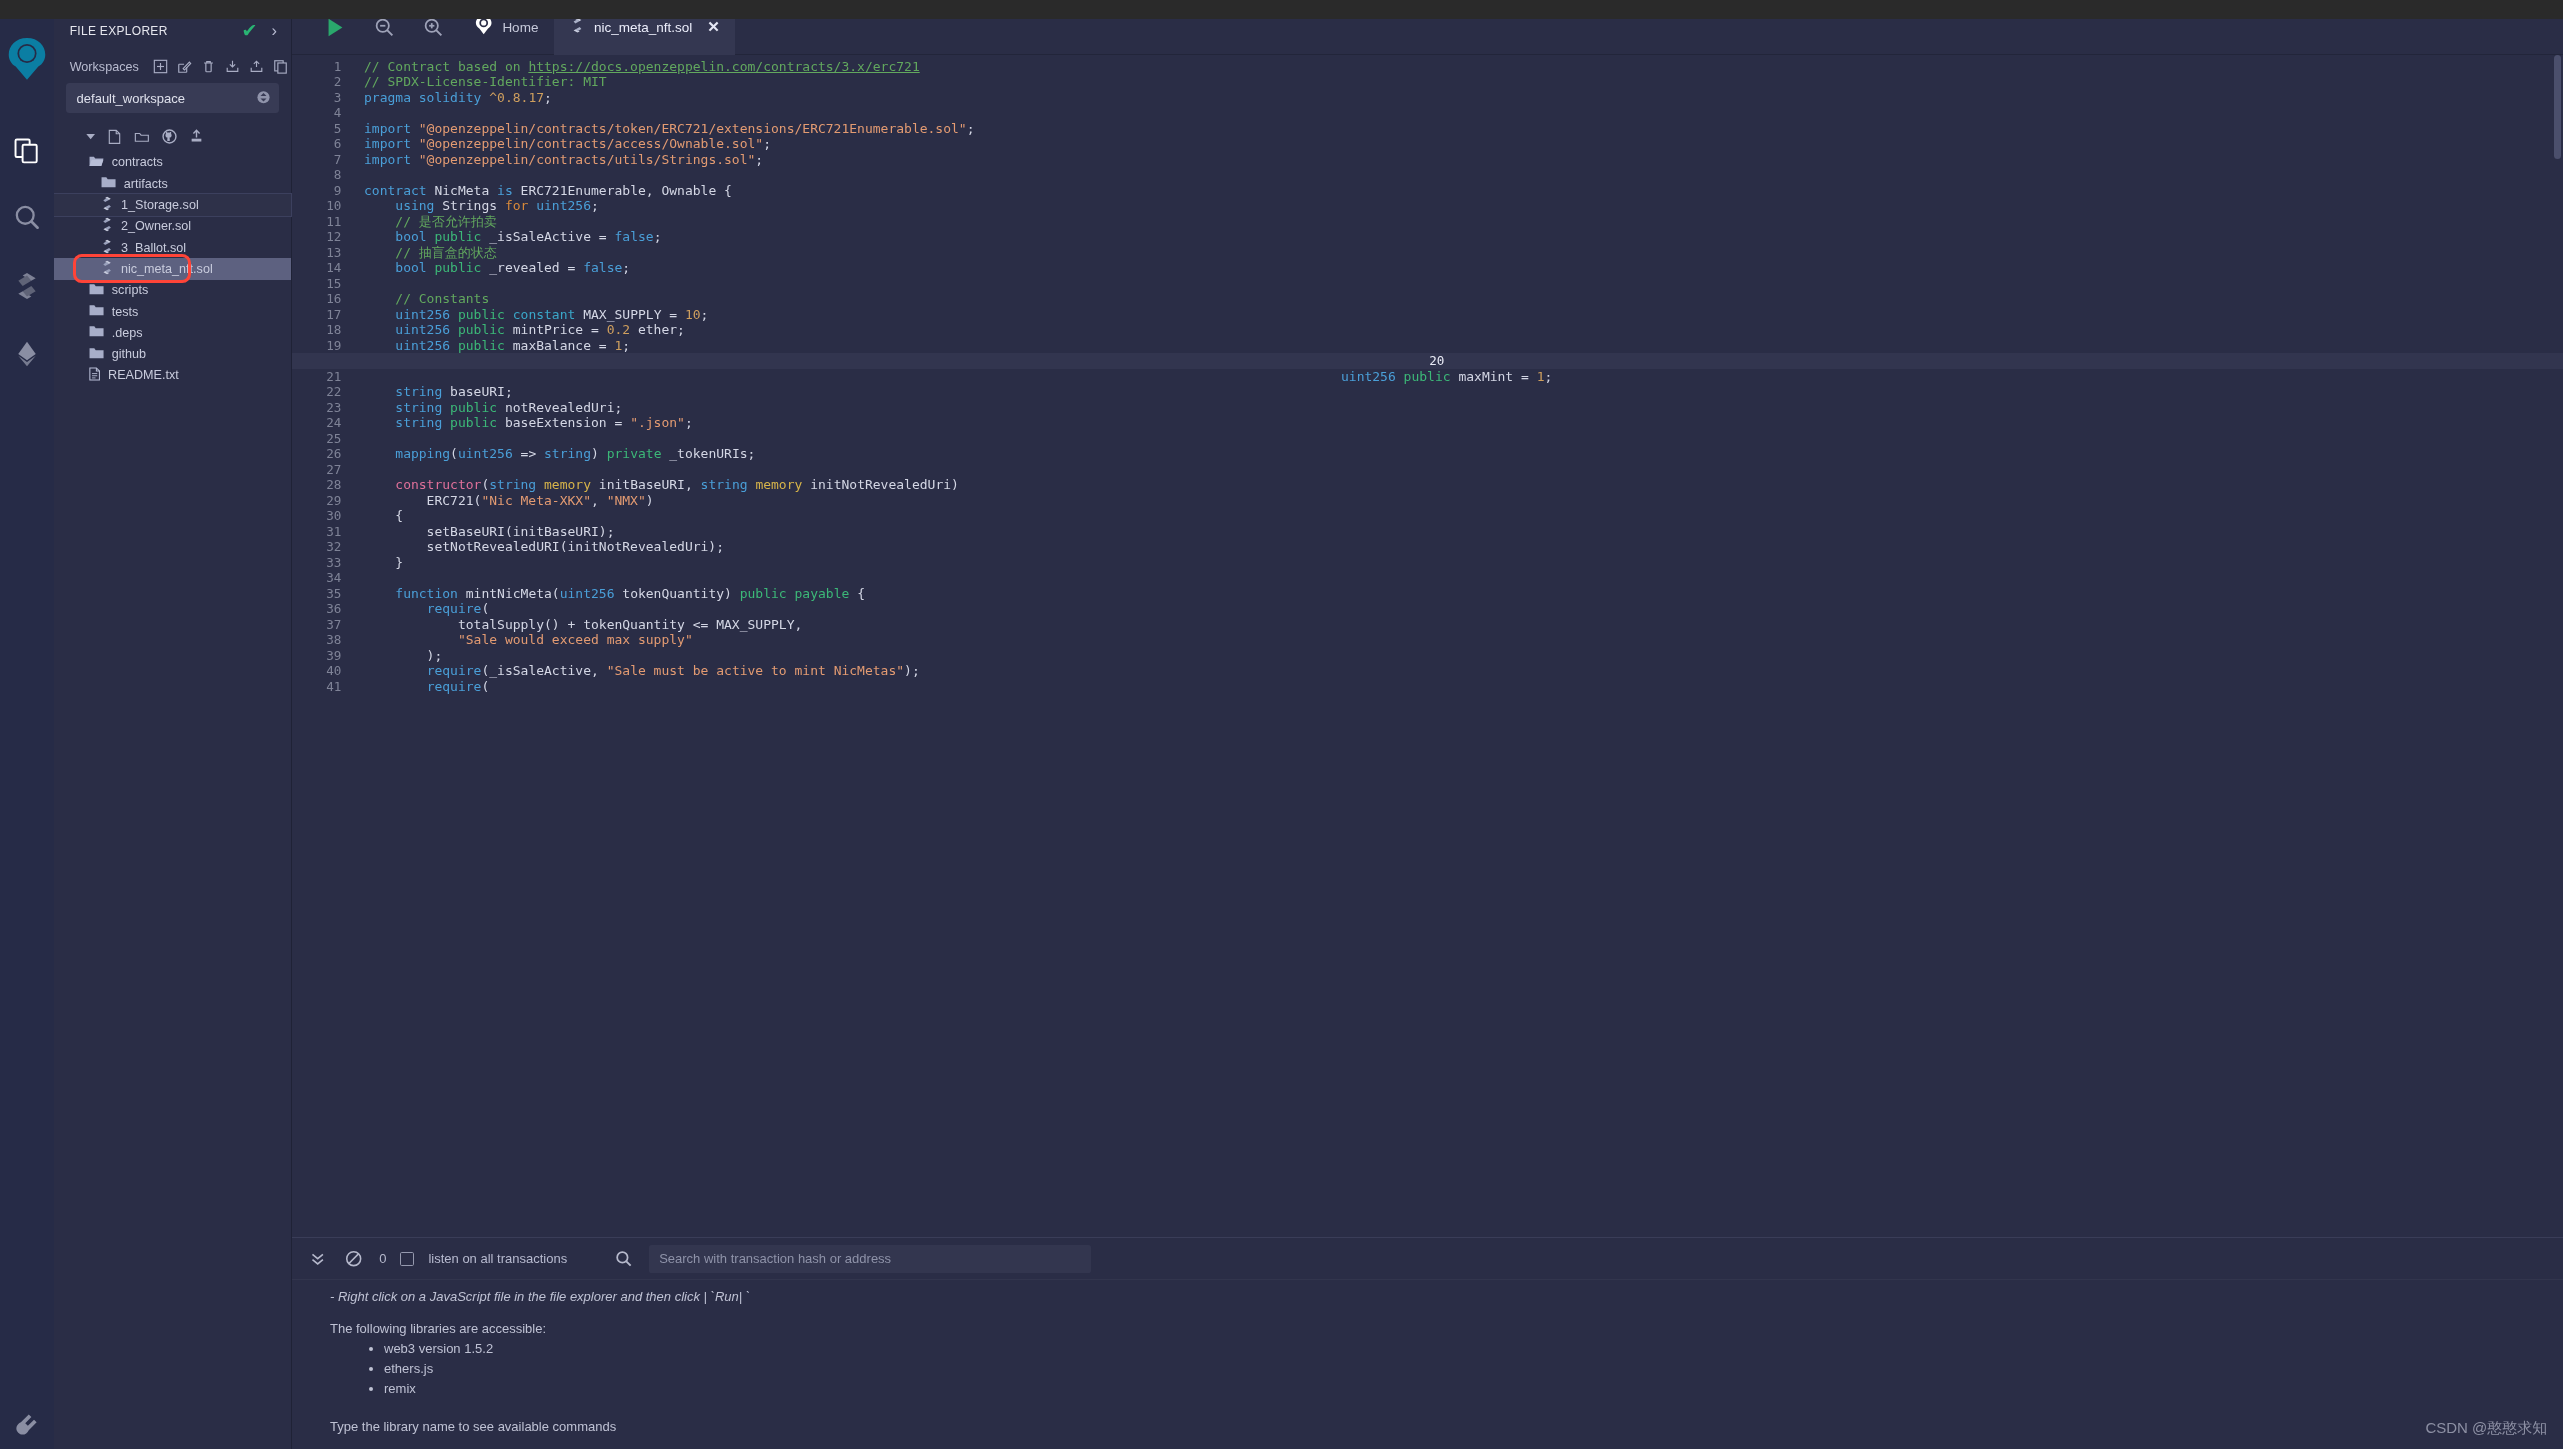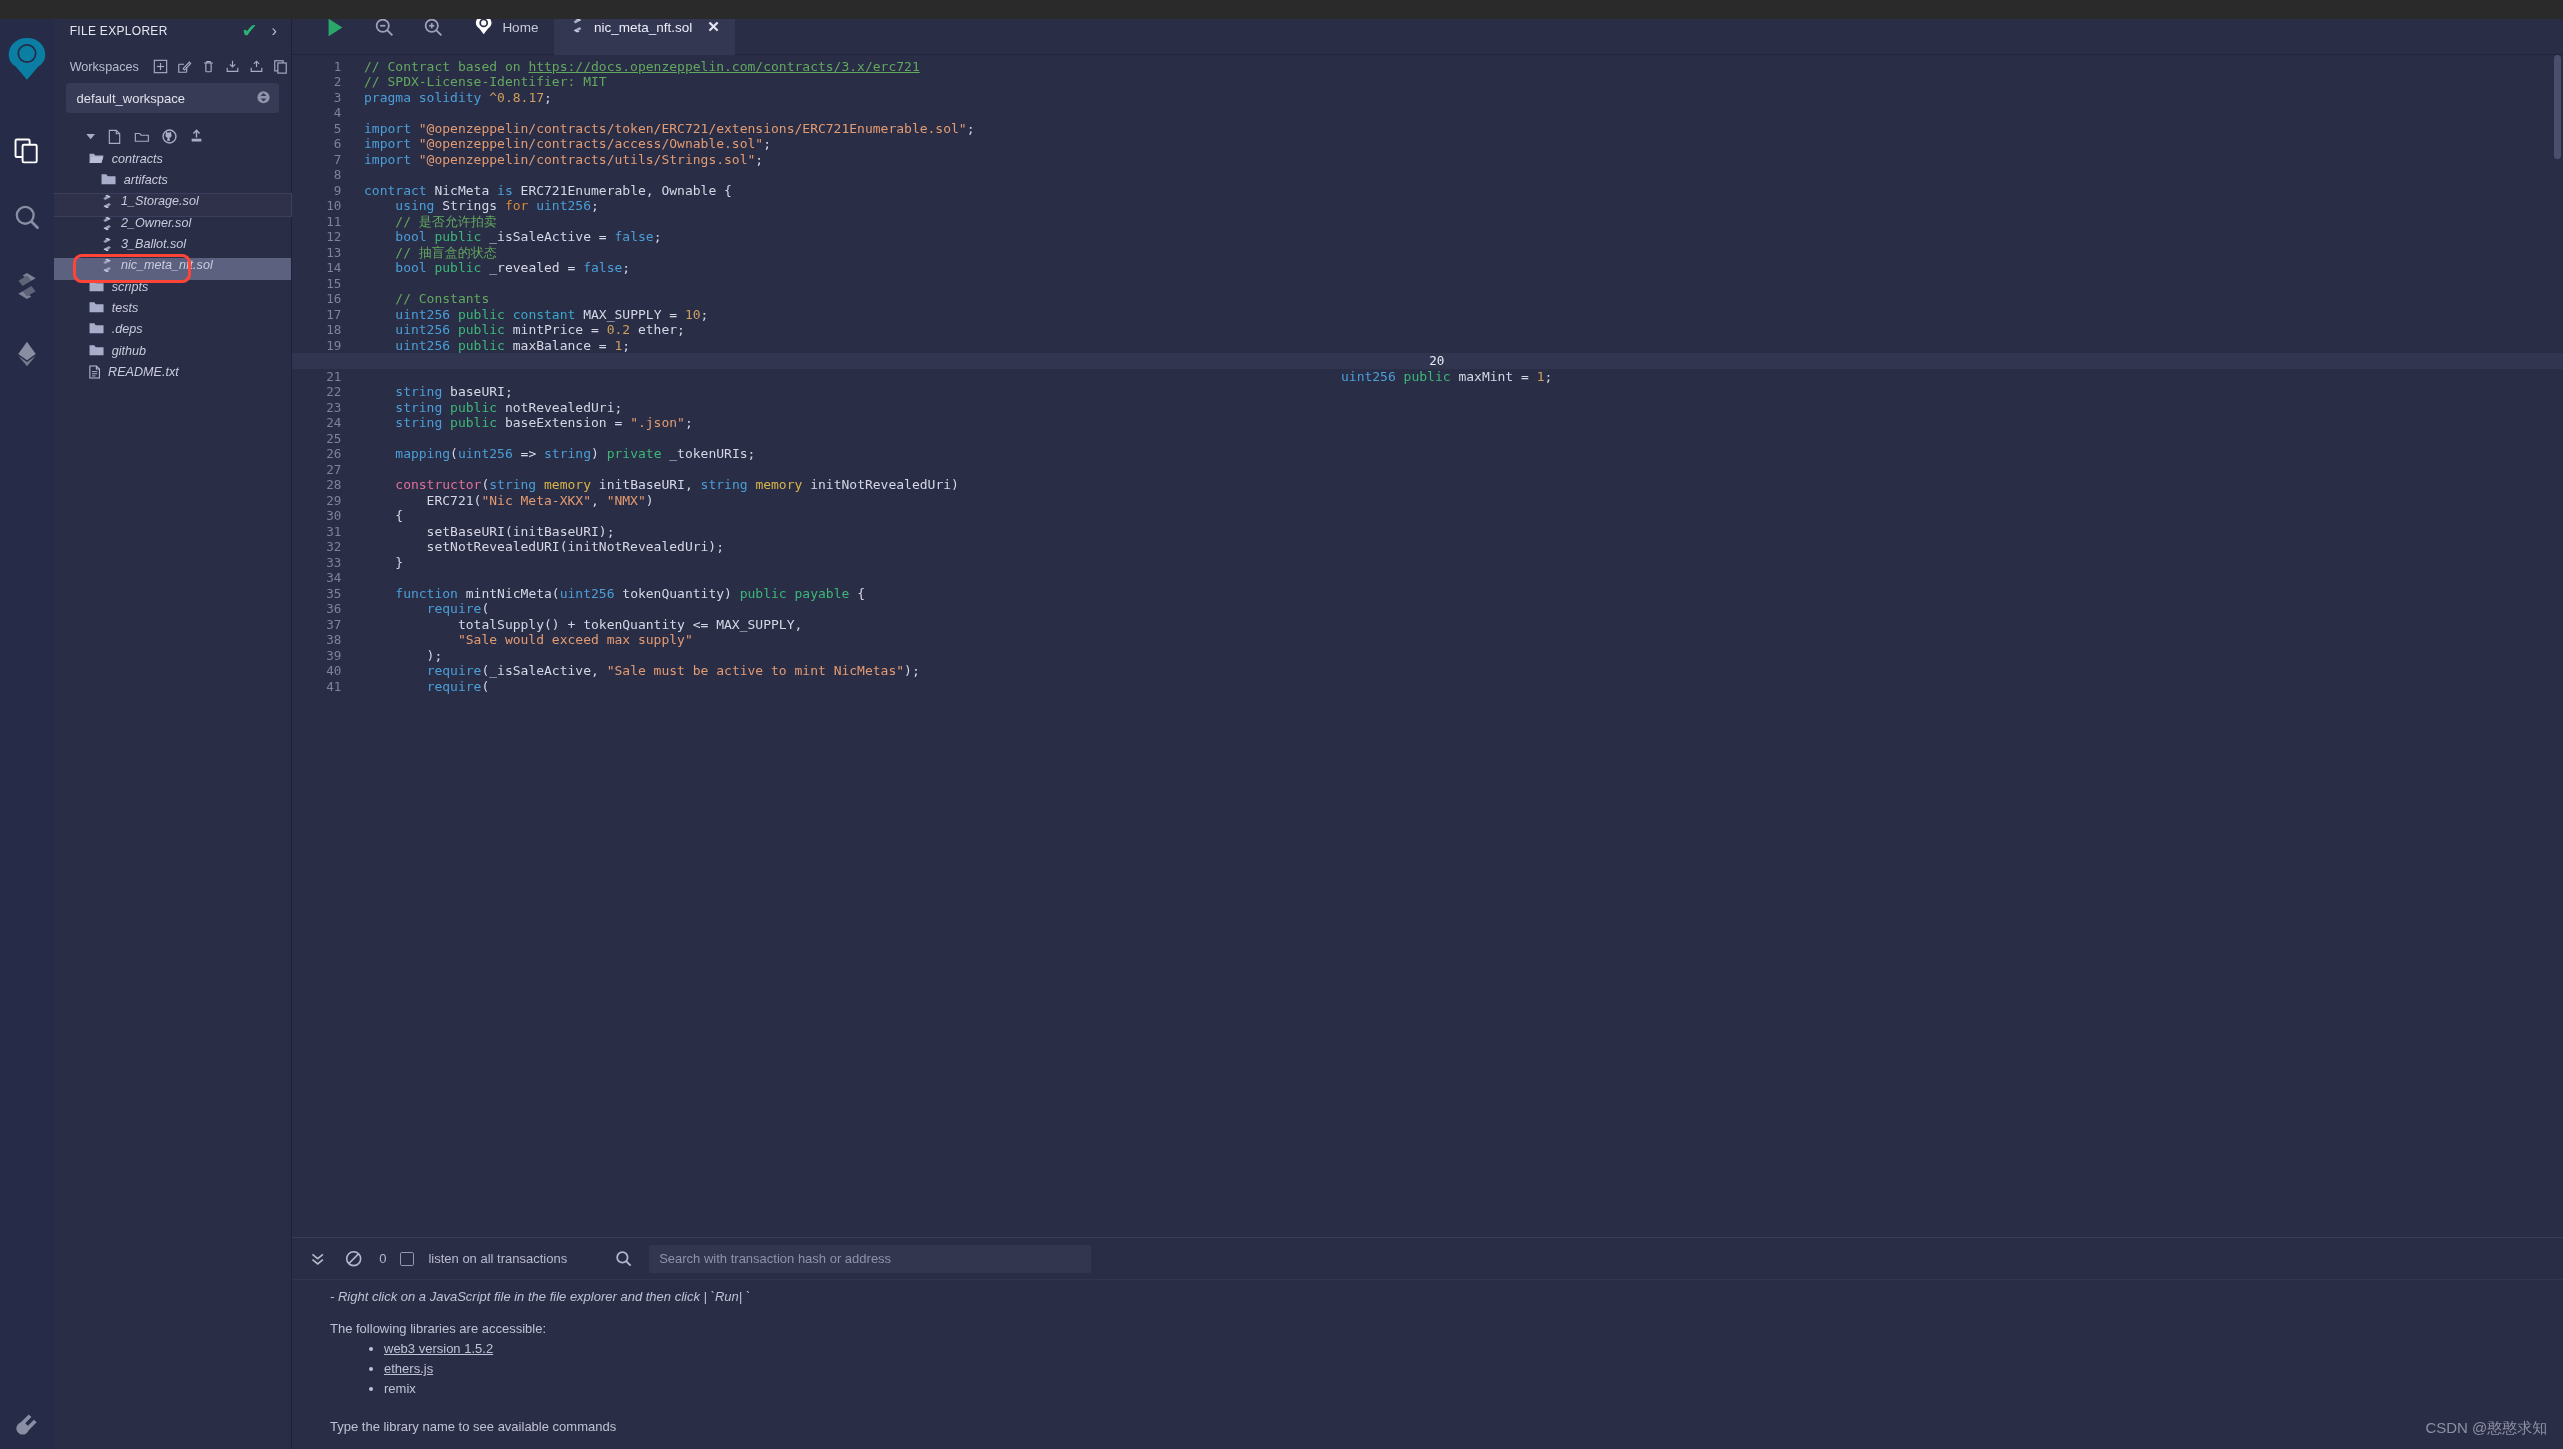--- a/index.html
+++ b/index.html
@@ -55,22 +55,22 @@
     display:flex; align-items:center; justify-content:space-between;
     padding: 0 8.7px 0 10.4px; cursor:pointer;
   }
   .ws-select span.val { color:#dfe1ec; font-size:13px; }
 
   .tree-tools { display:flex; align-items:center; gap:12.2px; padding: 15.7px 0 7px 31px; }
   .tree-tools .tt { cursor:pointer; display:flex; align-items:center; }
 
   .tree { padding-left: 0; }
   .row {
-    display:flex; height: 21.3px; padding-left: 35px; gap:7.8px; cursor:pointer;
-    font-size: 12.6px; color:#c9ccdd; white-space:nowrap;font-style:italic;
+    display:flex; align-items:center; height: 21.3px; padding-left: 35px; gap:7.8px; cursor:pointer;
+    font-size: 12.6px; color:#c9ccdd; white-space:nowrap;
   }
   .row.depth1 { padding-left: 47px; }
   .row.boxed-sel { background: #5d6180; color:#c9ccdd; margin-left:0; }
   .row.outlined { outline: 0.9px solid #3c405e; outline-offset:-0.9px; background:#2e3149; }
   .row .fname { position:relative; }
 
   
   .redbox {
     position:absolute; border: 3.5px solid #ff4438; border-radius: 8.7px;
     pointer-events:none; z-index: 30;
@@ -138,21 +138,21 @@
     font-family:"Liberation Sans", sans-serif;
   }
   .term-input::placeholder { color:#8f93a9; }
 
   .term-body { flex:1; padding: 7px 0 0 0; overflow:hidden; position:relative; }
   .tl { font-size:13px; color:#bfc2d4; padding-left: 38px; line-height: 20px; }
   .tl.ital { font-style: italic; padding-left: 38px; }
   .tl.blank { height: 12.2px; }
   .tl ul { margin: 0; padding-left: 54px; }
   .tl li { line-height: 20px; font-size:13px; color:#bfc2d4; }
-  .tl li a, .uline { text-decoration: underline; color:#bfc2d4; }
+  .tl li a, .uline { color:#bfc2d4; }
 
   
   .vscroll { position:absolute; right:0; top:0; width:12.2px; height:100%; background:transparent; }
   .vscroll .thumb { position:absolute; top:0; right:1.7px; width:7.8px; height:104px; background:#4b4f6c; border-radius:3.5px; }
 
   
   .watermark {
     position:absolute; right: 15.7px; bottom: 12.2px;
     color:#9ea1b4; font-size:15px; opacity:.85; z-index:40;
     font-family:"Liberation Sans", sans-serif;

